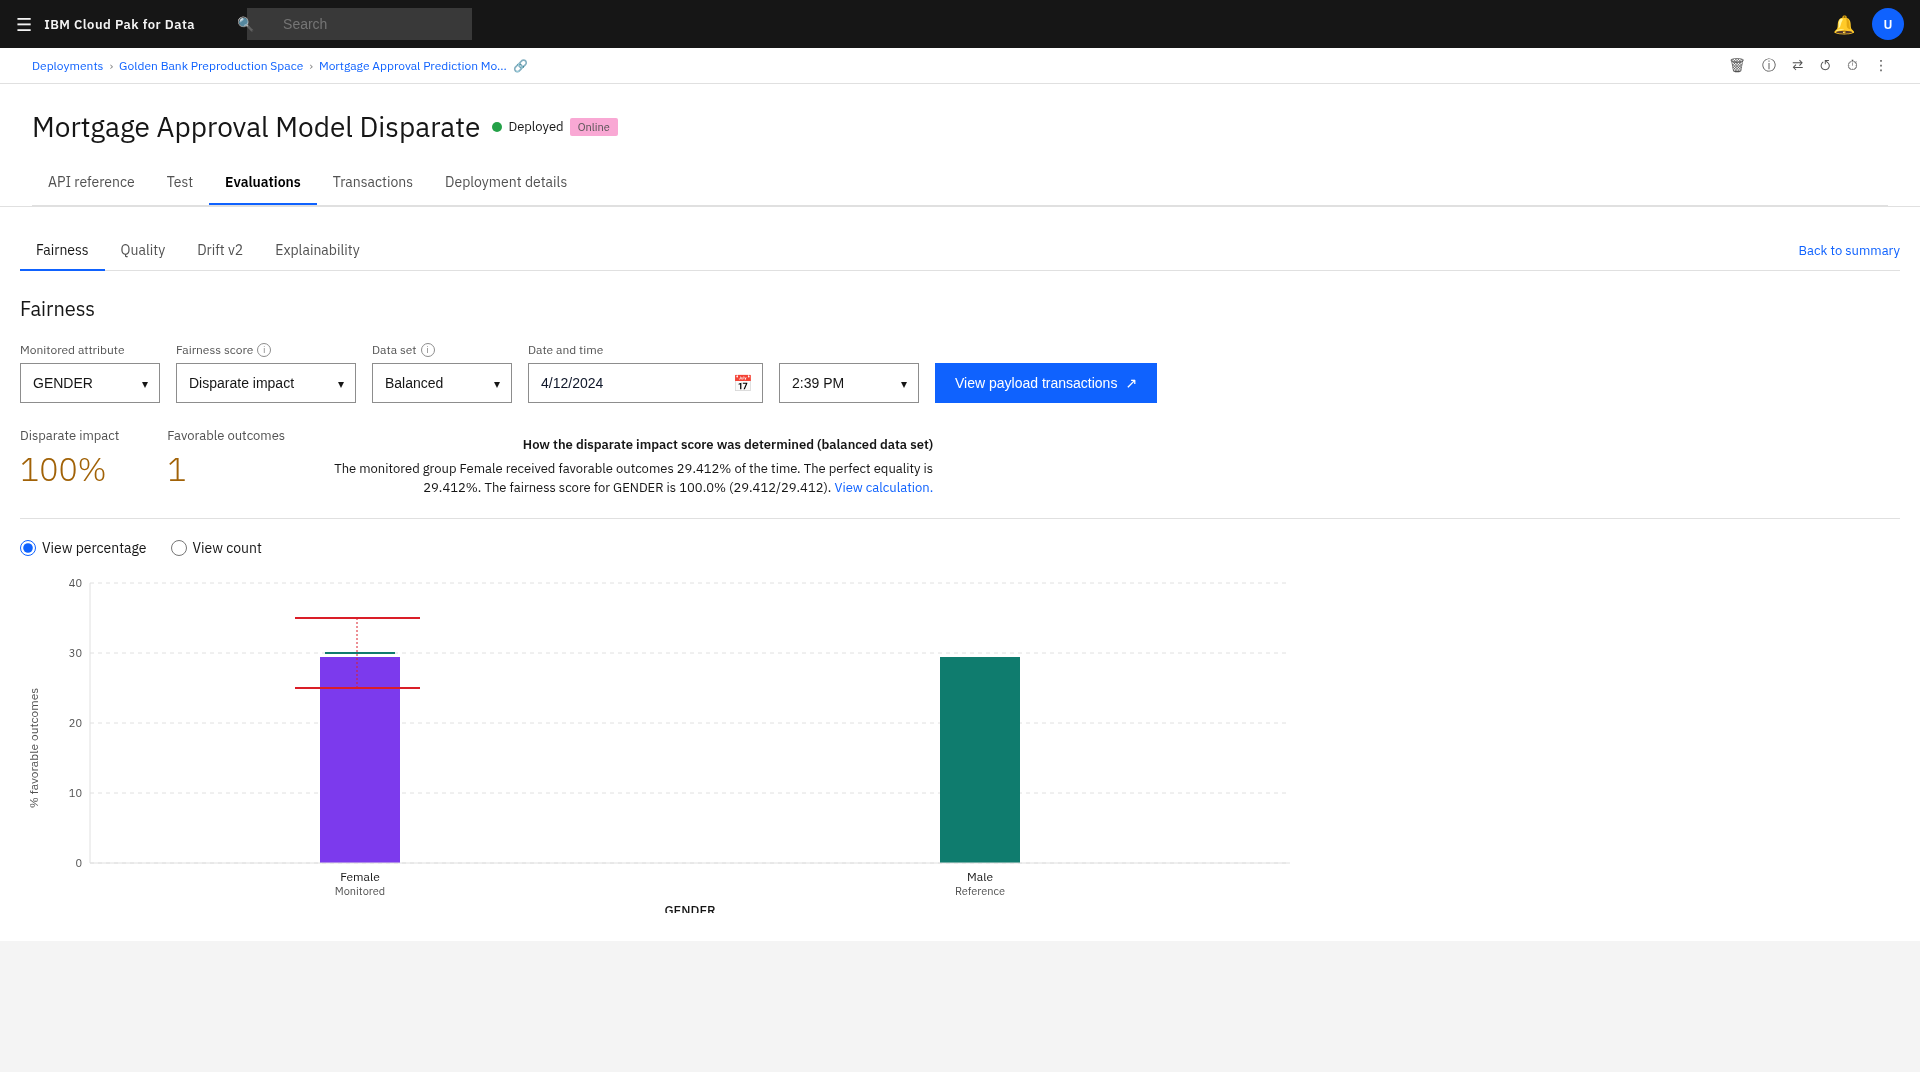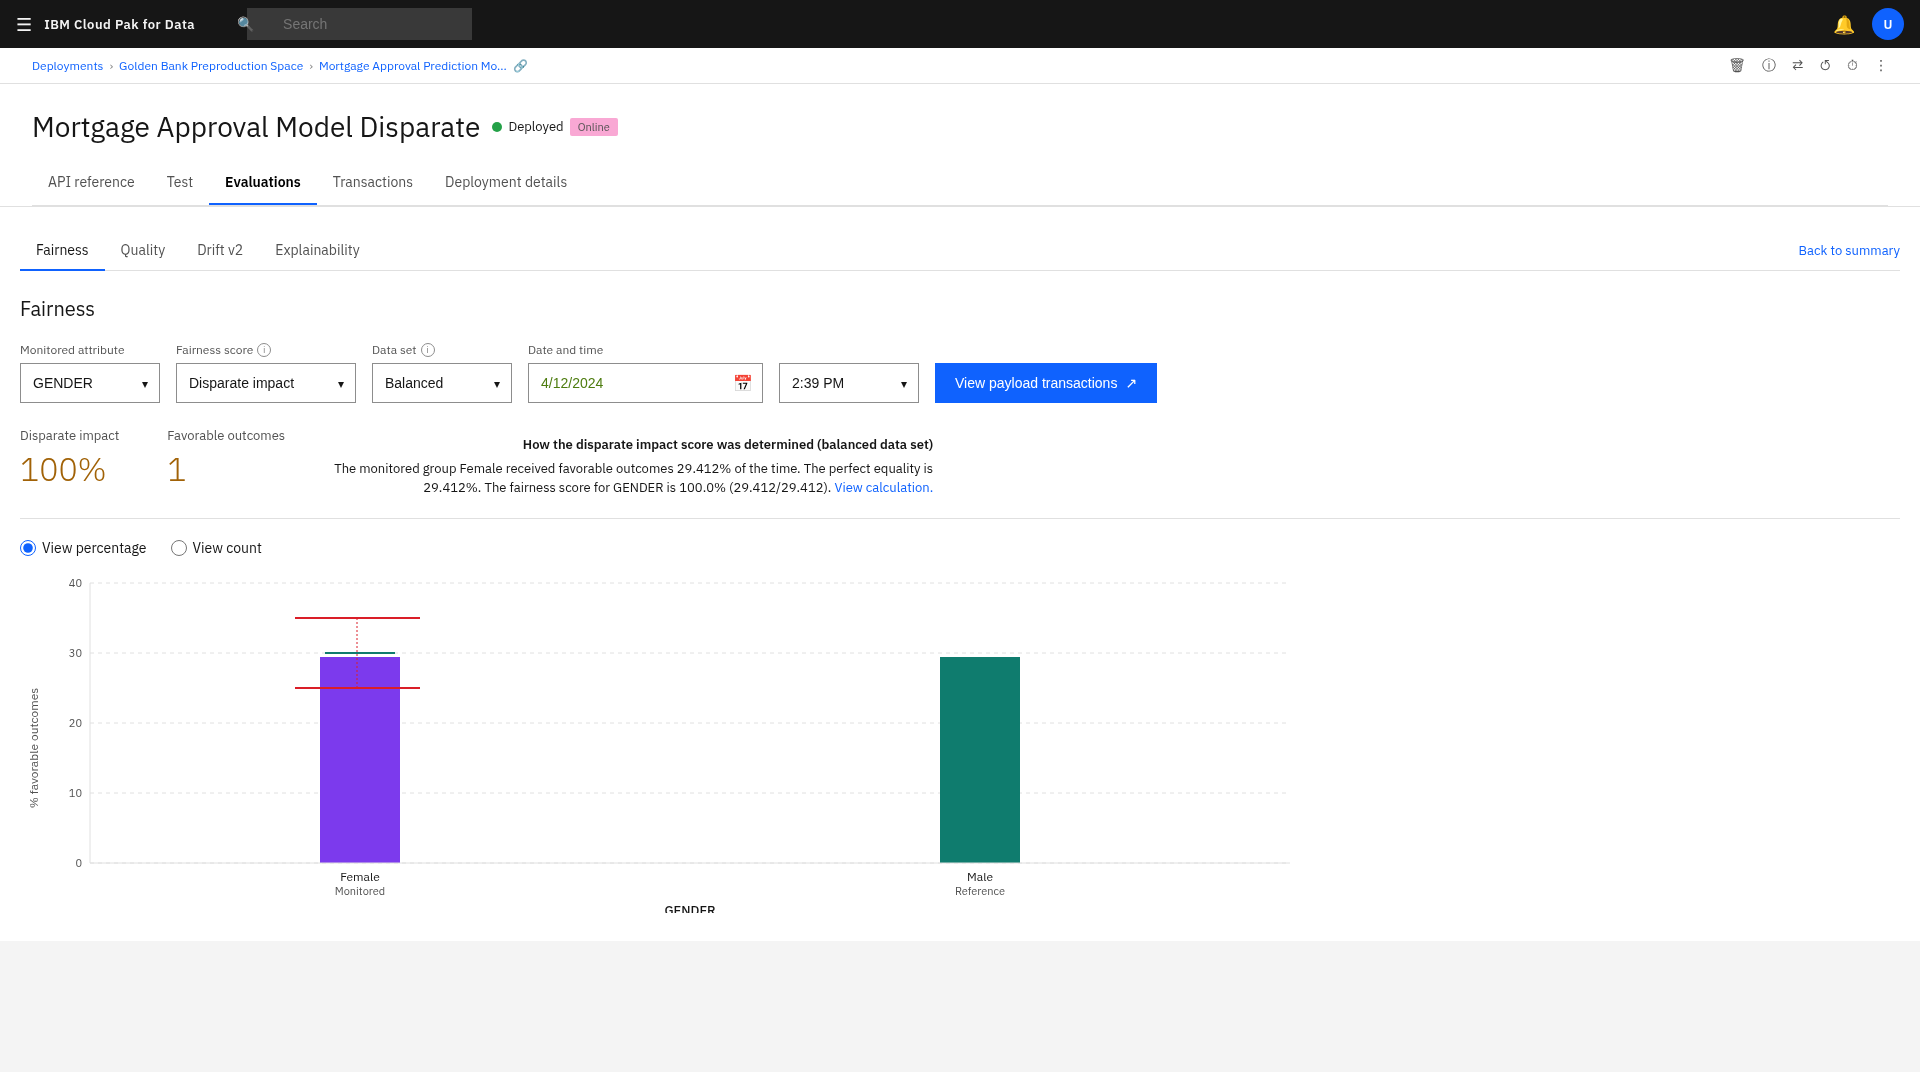--- a/index.html
+++ b/index.html
@@ -227,21 +227,21 @@
       position: relative;
       display: flex;
       align-items: center;
     }
     .date-input {
       height: 40px;
       border: 1px solid #8d8d8d;
       background: white;
       padding: 0 40px 0 12px;
       font-size: 14px;
-      color: #4d7c0f;
+      color: #0f172a;
       outline: none;
       min-width: 160px;
     }
     .cal-icon {
       position: absolute;
       right: 10px;
       color: #525252;
       font-size: 16px;
       cursor: pointer;
     }

